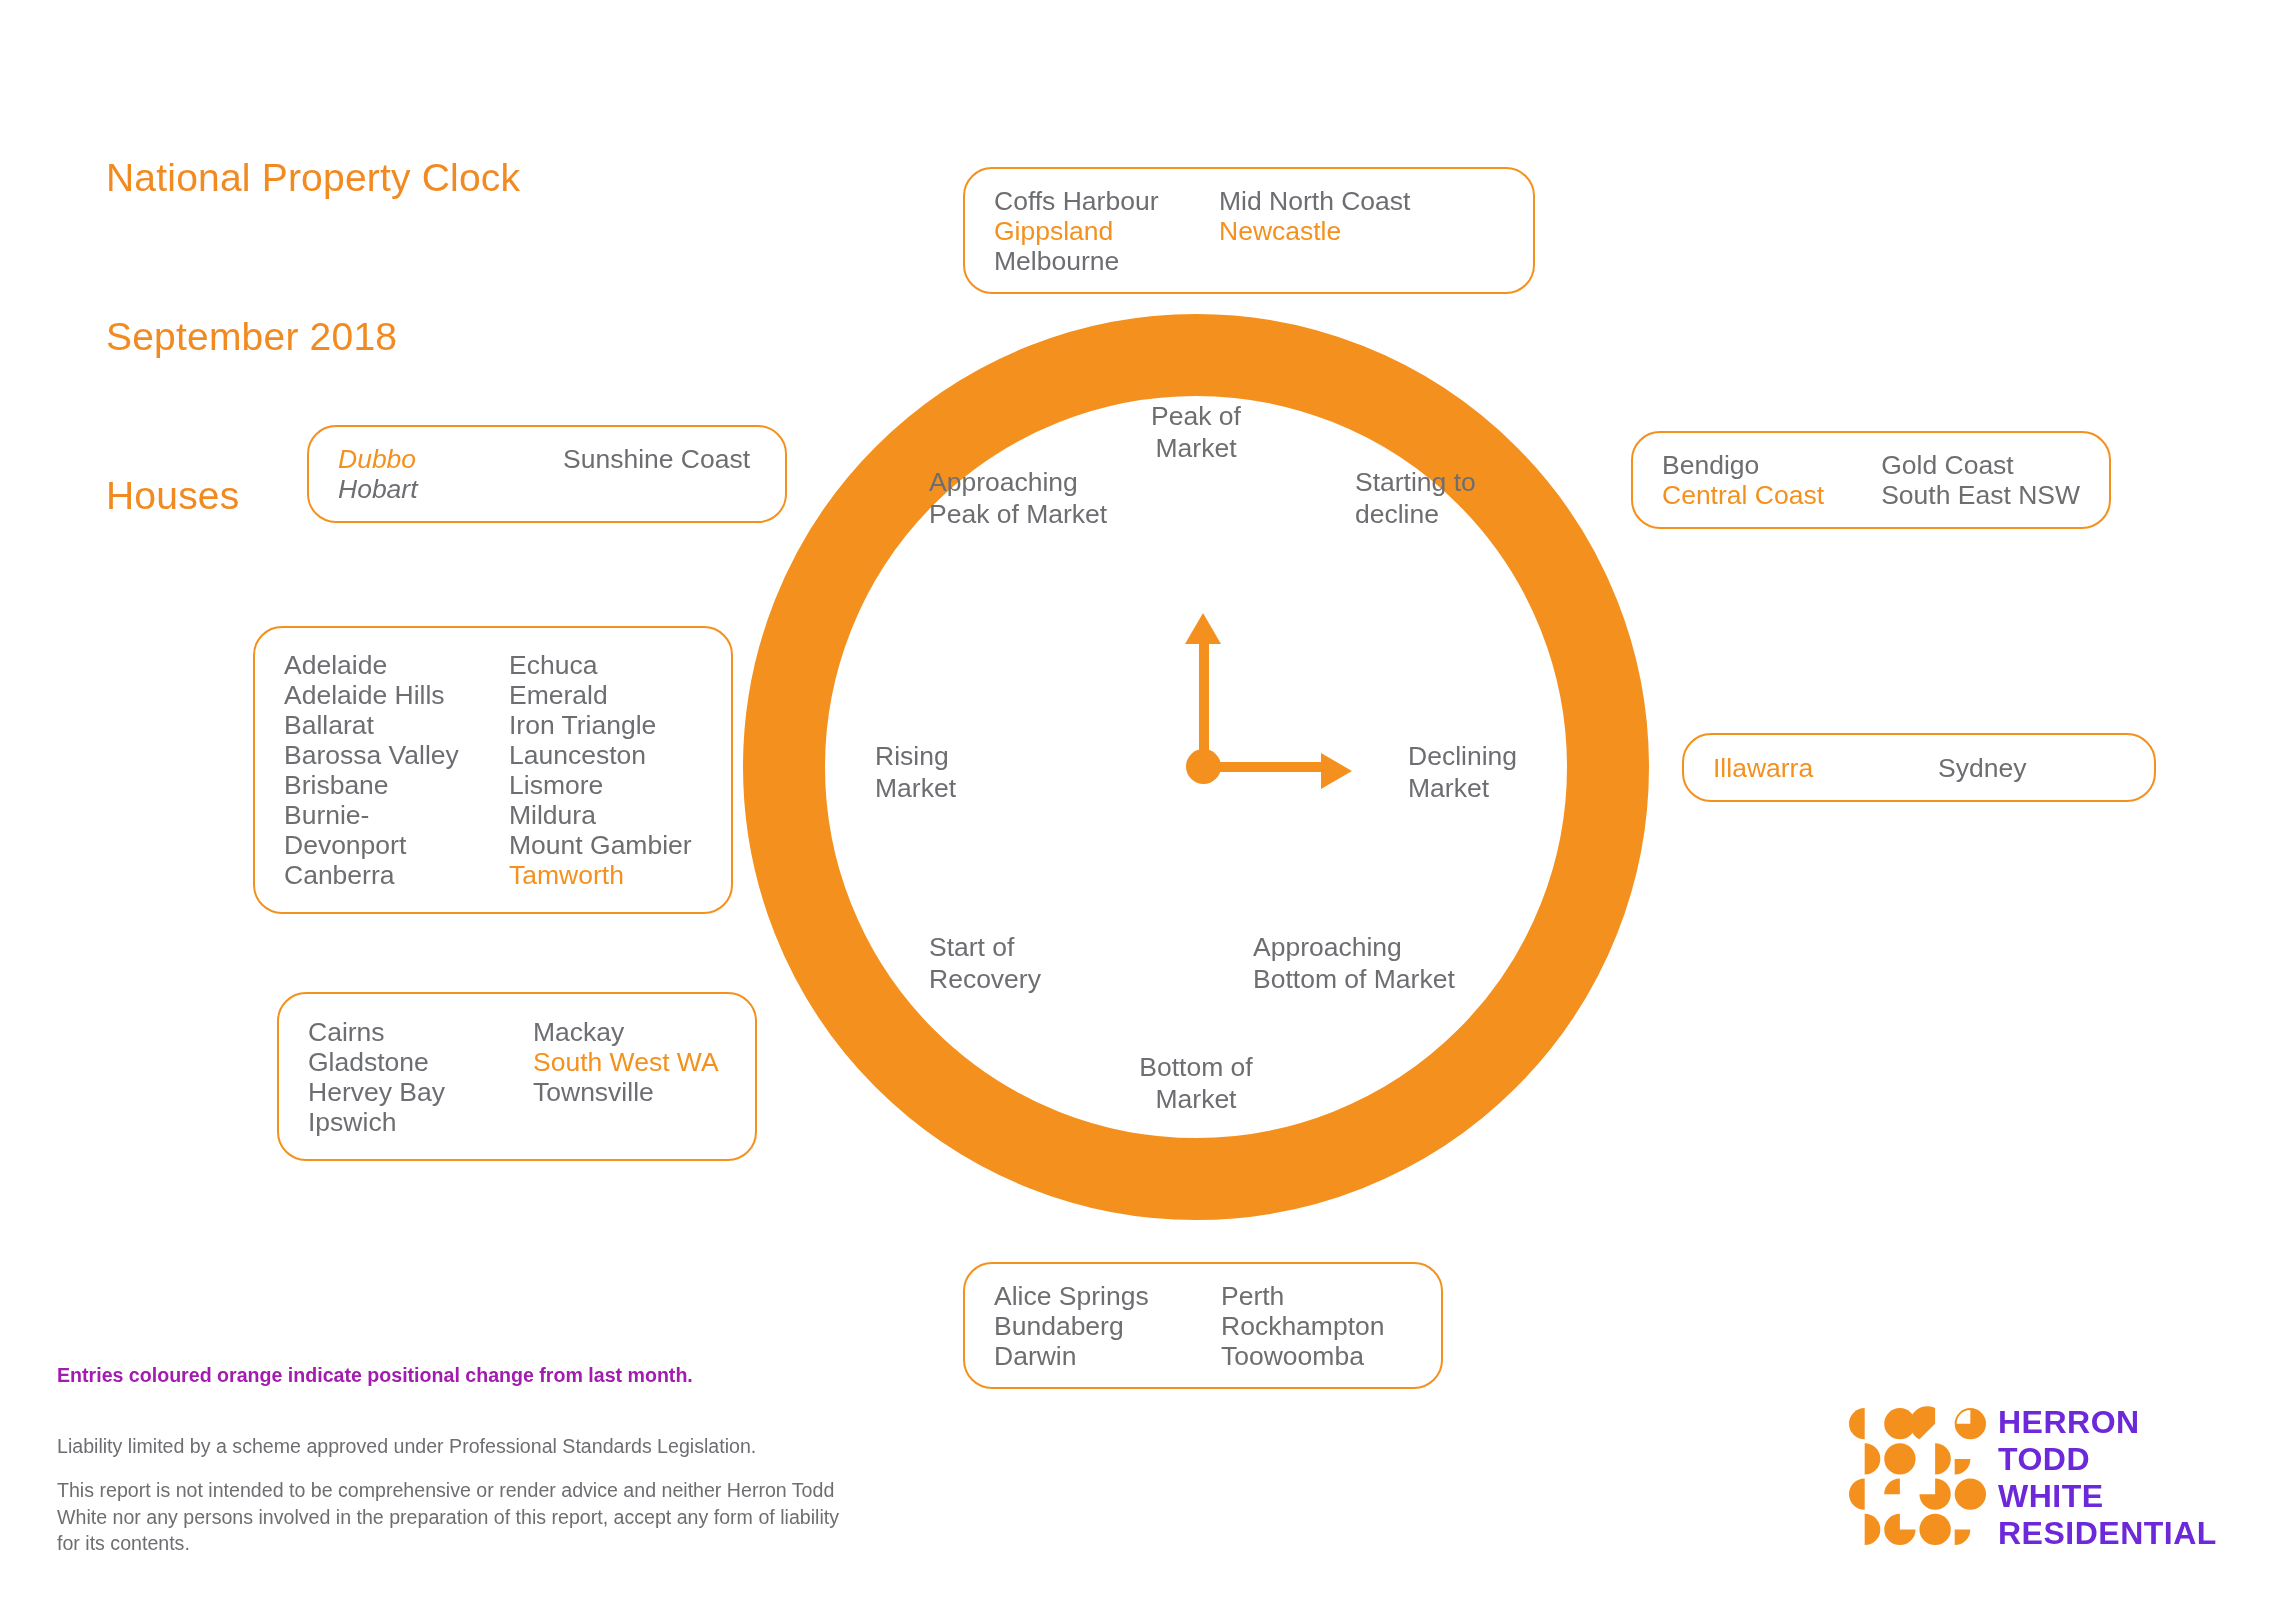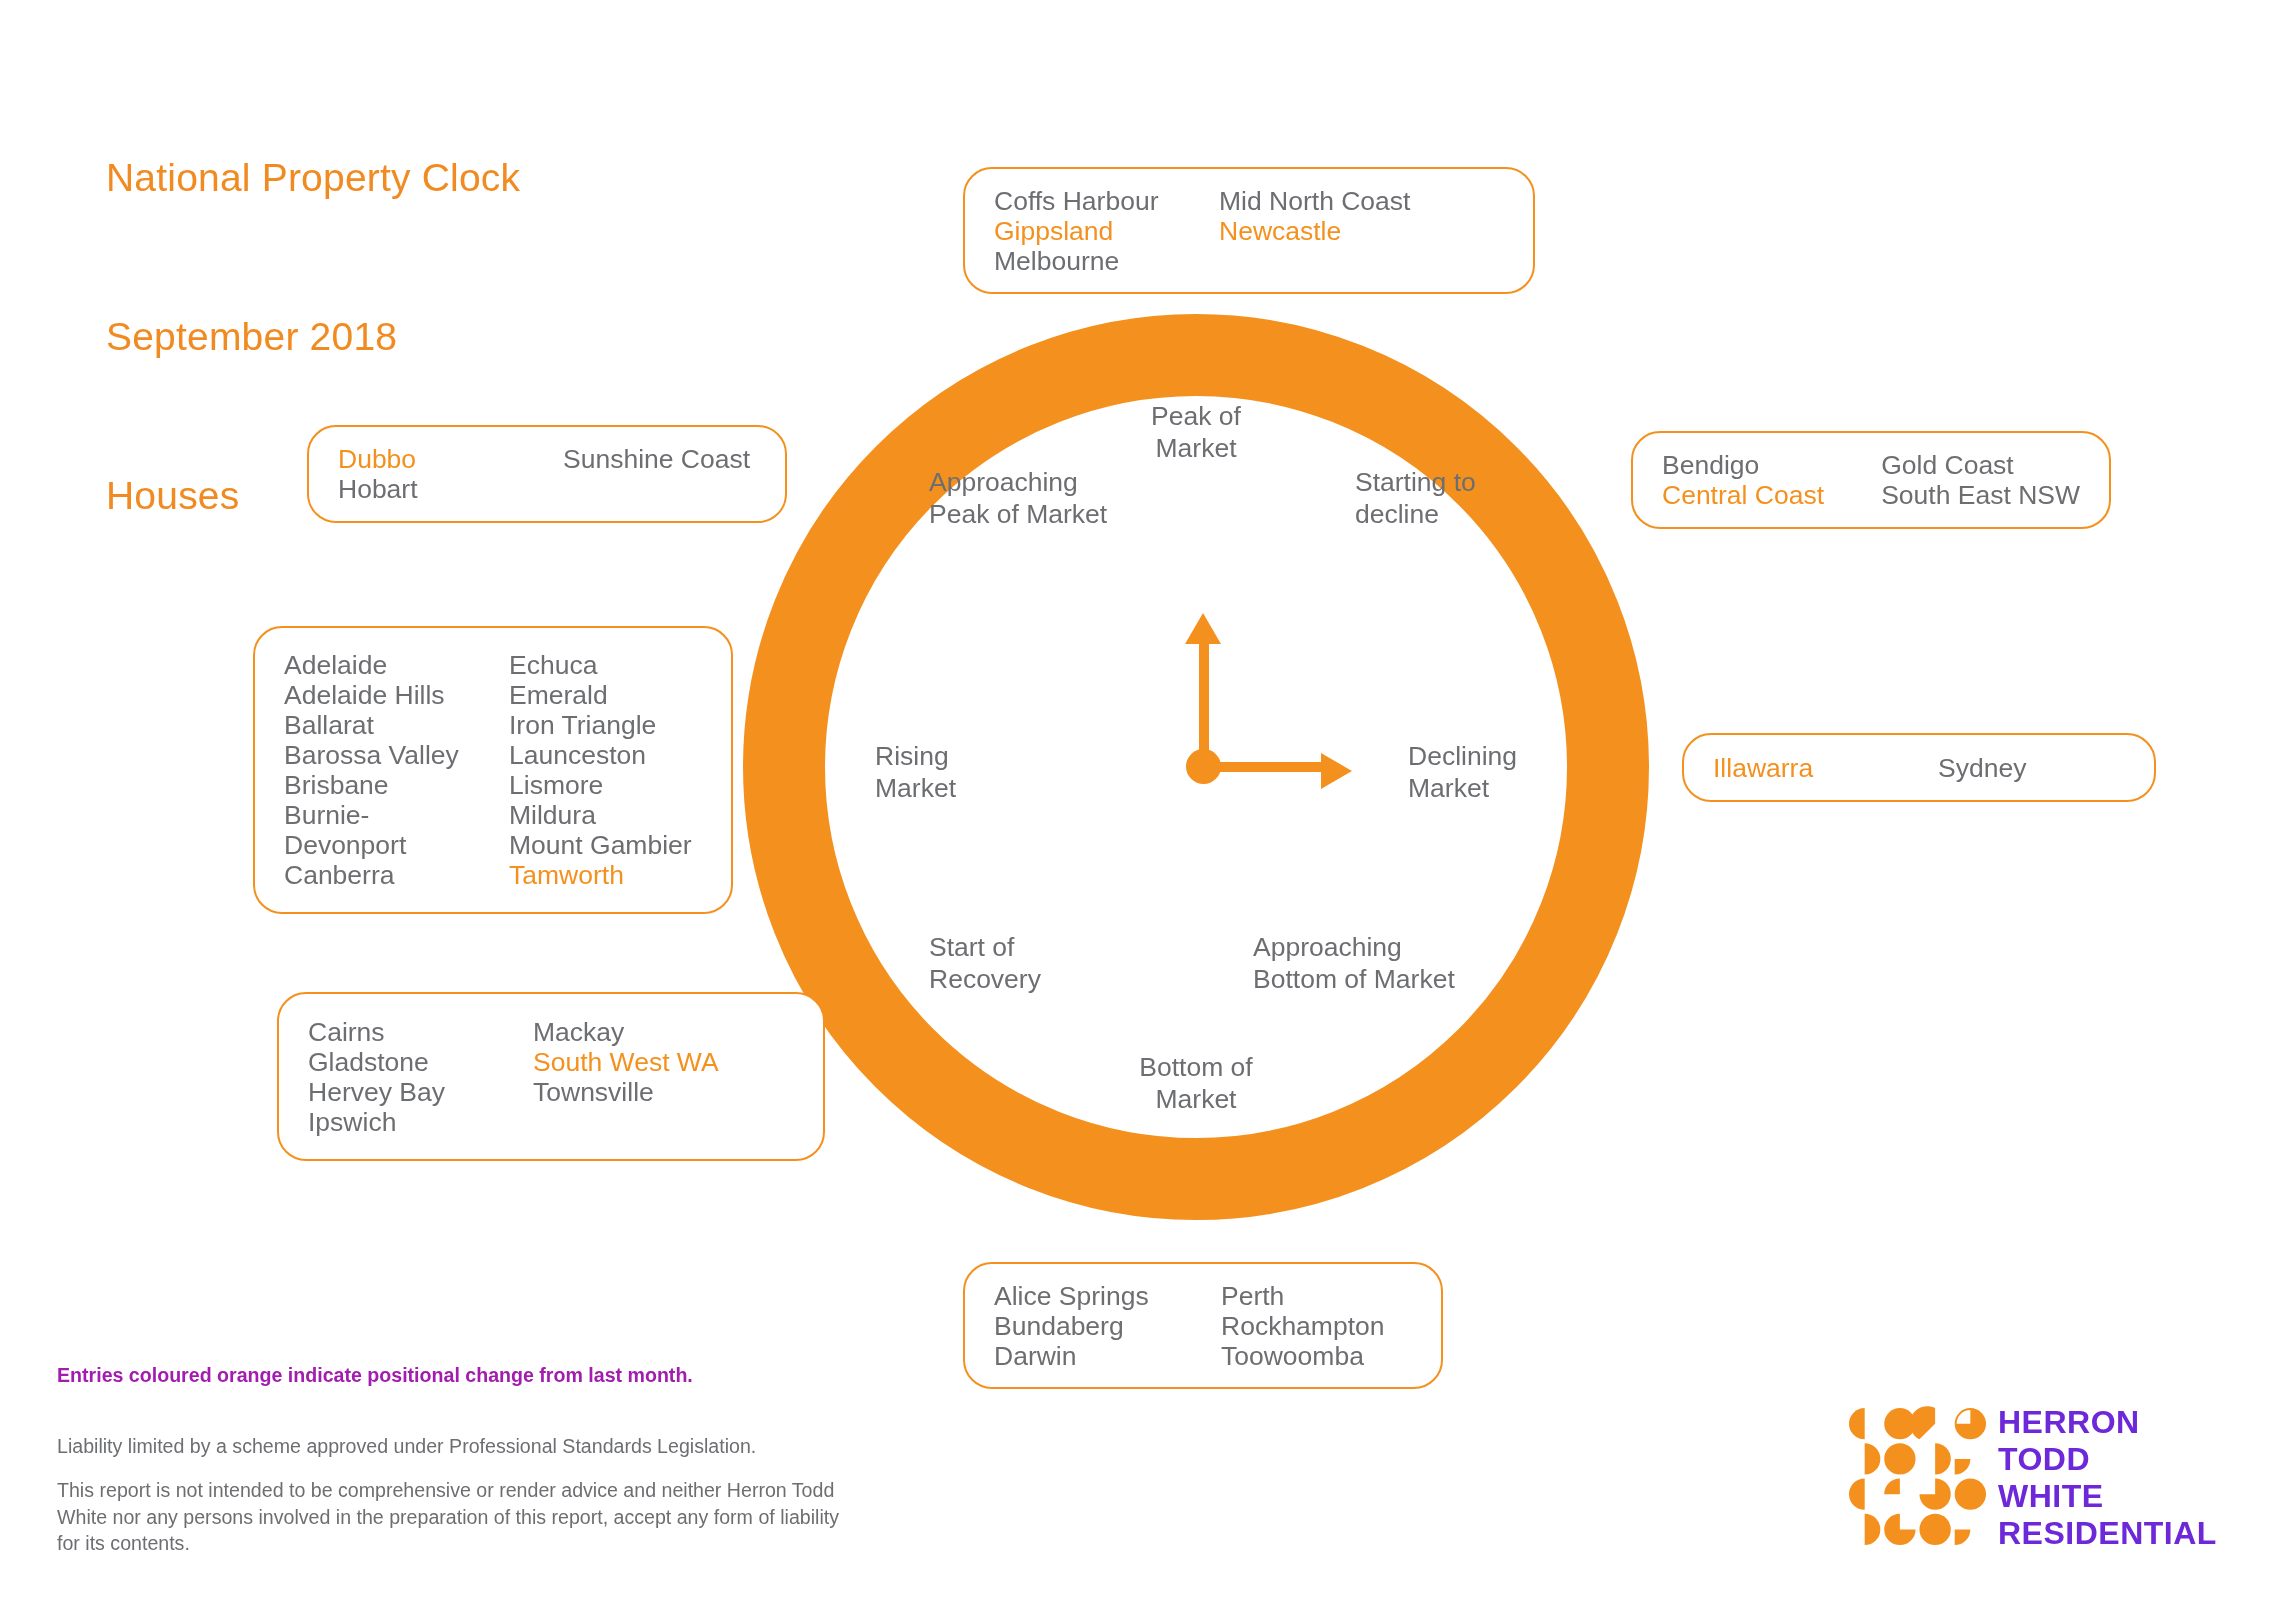--- a/index.html
+++ b/index.html
@@ -220,21 +220,21 @@
       </div>
       <div class="box-col">
         <div class="entry normal">Mid North Coast</div>
         <div class="entry changed">Newcastle</div>
       </div>
     </div>
   </div>
 
   <div class="box" style="left:307px; top:425px; width:480px; height:98px;">
     <div class="box-cols">
-      <div class="box-col" style="width:225px;">
+      <div class="box-col" style="width:225px;font-style:italic;">
         <div class="entry changed">Dubbo</div>
         <div class="entry normal">Hobart</div>
       </div>
       <div class="box-col">
         <div class="entry normal">Sunshine Coast</div>
       </div>
     </div>
   </div>
 
   <div class="box" style="left:253px; top:626px; width:480px; height:288px;">
@@ -255,21 +255,21 @@
         <div class="entry normal">Iron Triangle</div>
         <div class="entry normal">Launceston</div>
         <div class="entry normal">Lismore</div>
         <div class="entry normal">Mildura</div>
         <div class="entry normal">Mount Gambier</div>
         <div class="entry changed">Tamworth</div>
       </div>
     </div>
   </div>
 
-  <div class="box" style="left:277px; top:992px; width:548px; height:169px;">
+  <div class="box" style="left:277px; top:992px; width:480px; height:169px;">
     <div class="box-cols">
       <div class="box-col" style="width:225px;">
         <div class="entry normal">Cairns</div>
         <div class="entry normal">Gladstone</div>
         <div class="entry normal">Hervey Bay</div>
         <div class="entry normal">Ipswich</div>
       </div>
       <div class="box-col">
         <div class="entry normal">Mackay</div>
         <div class="entry changed">South West WA</div>

